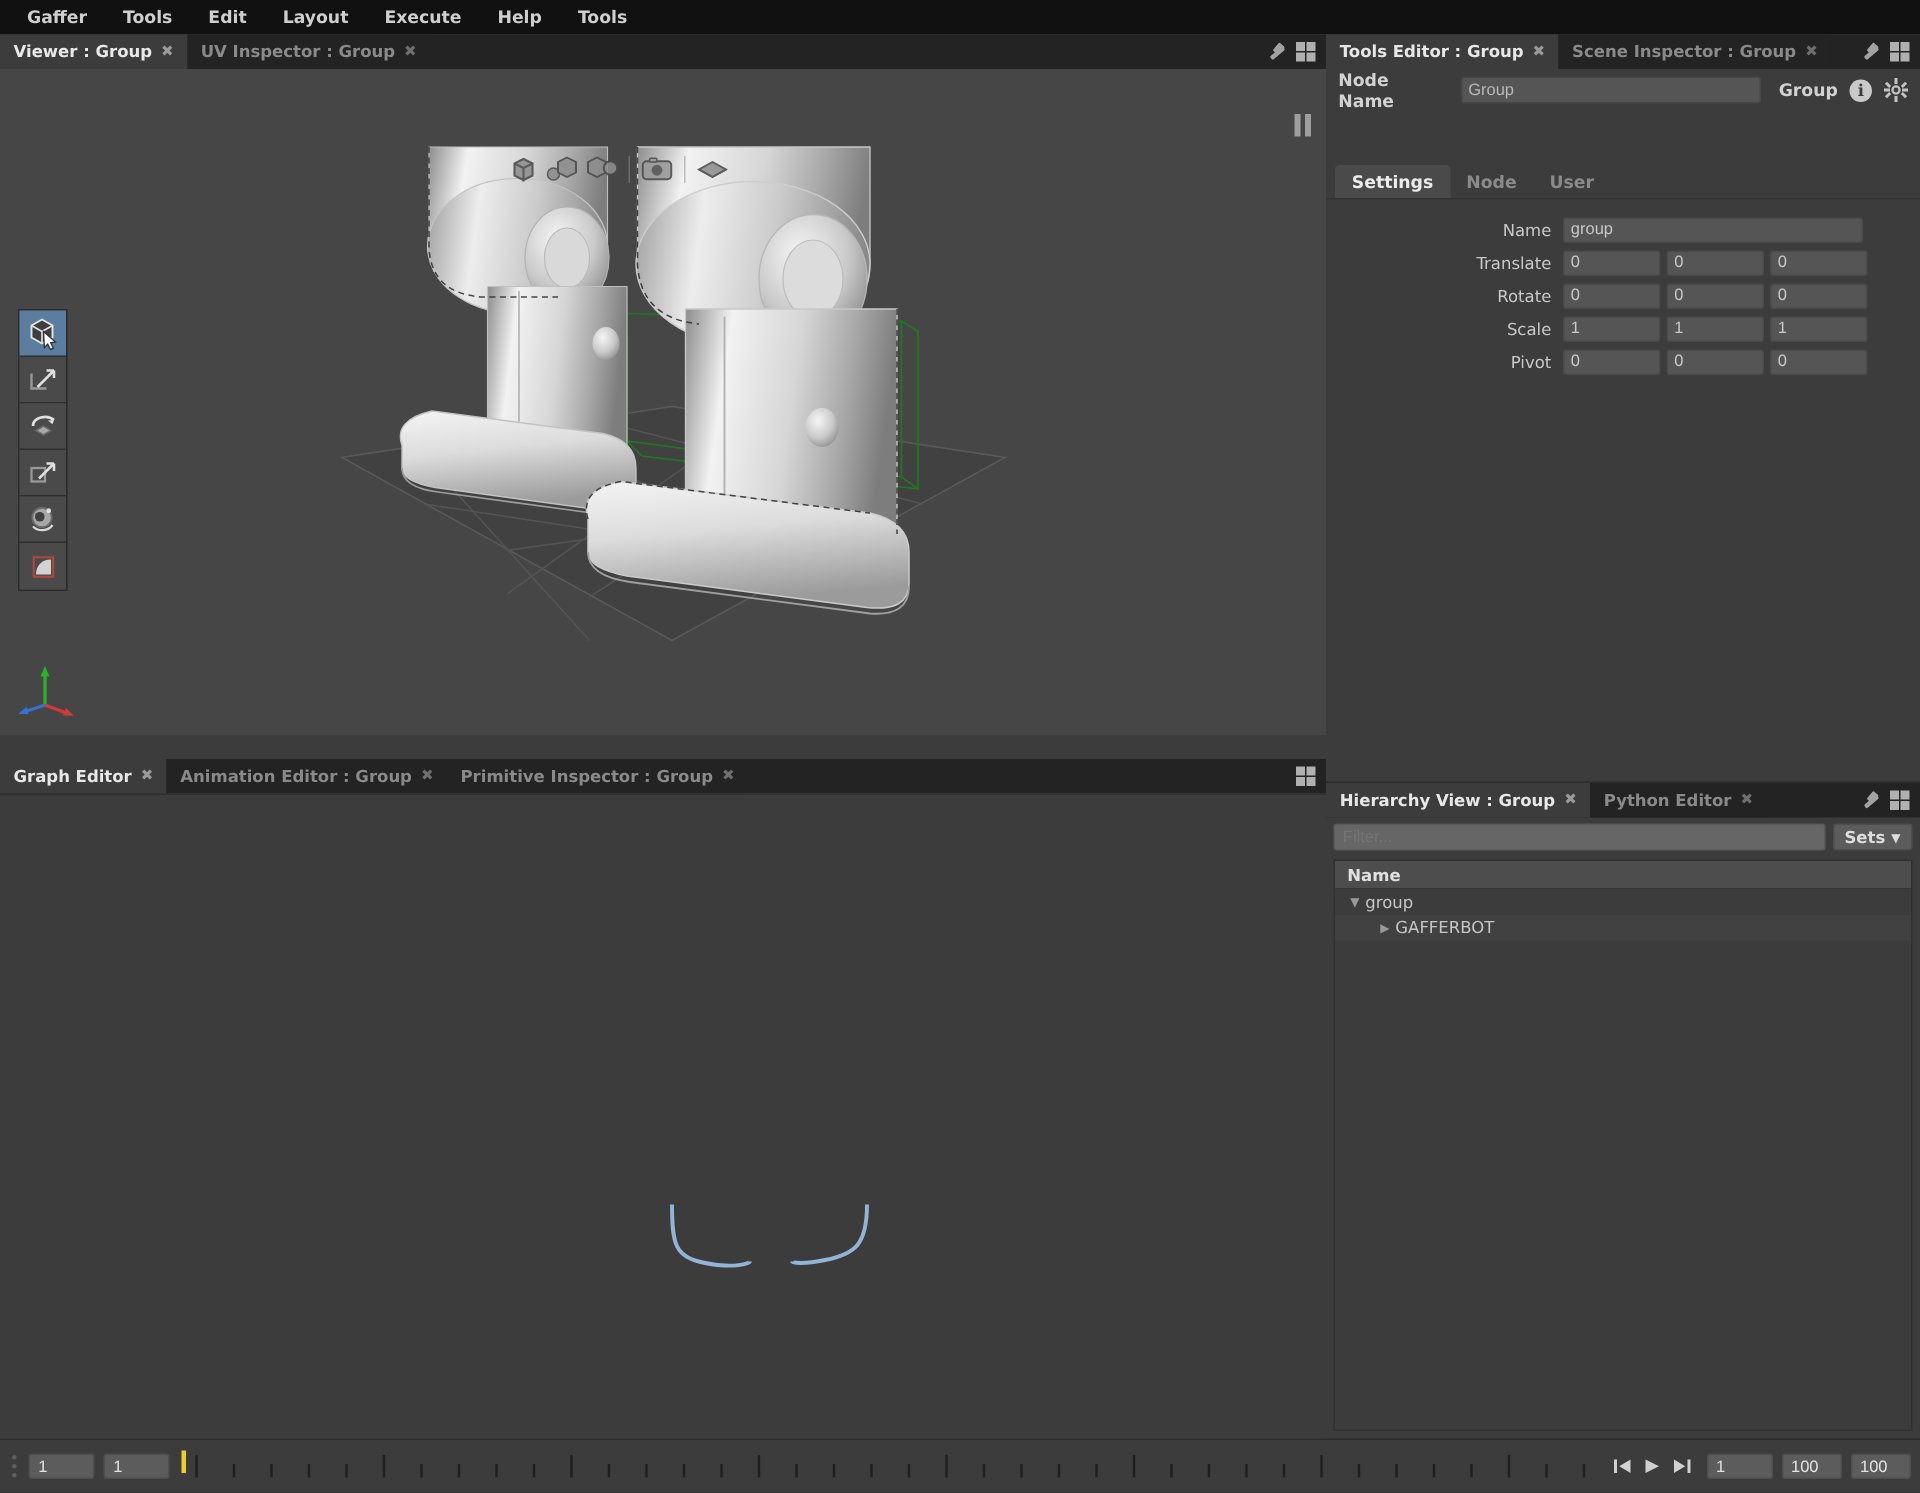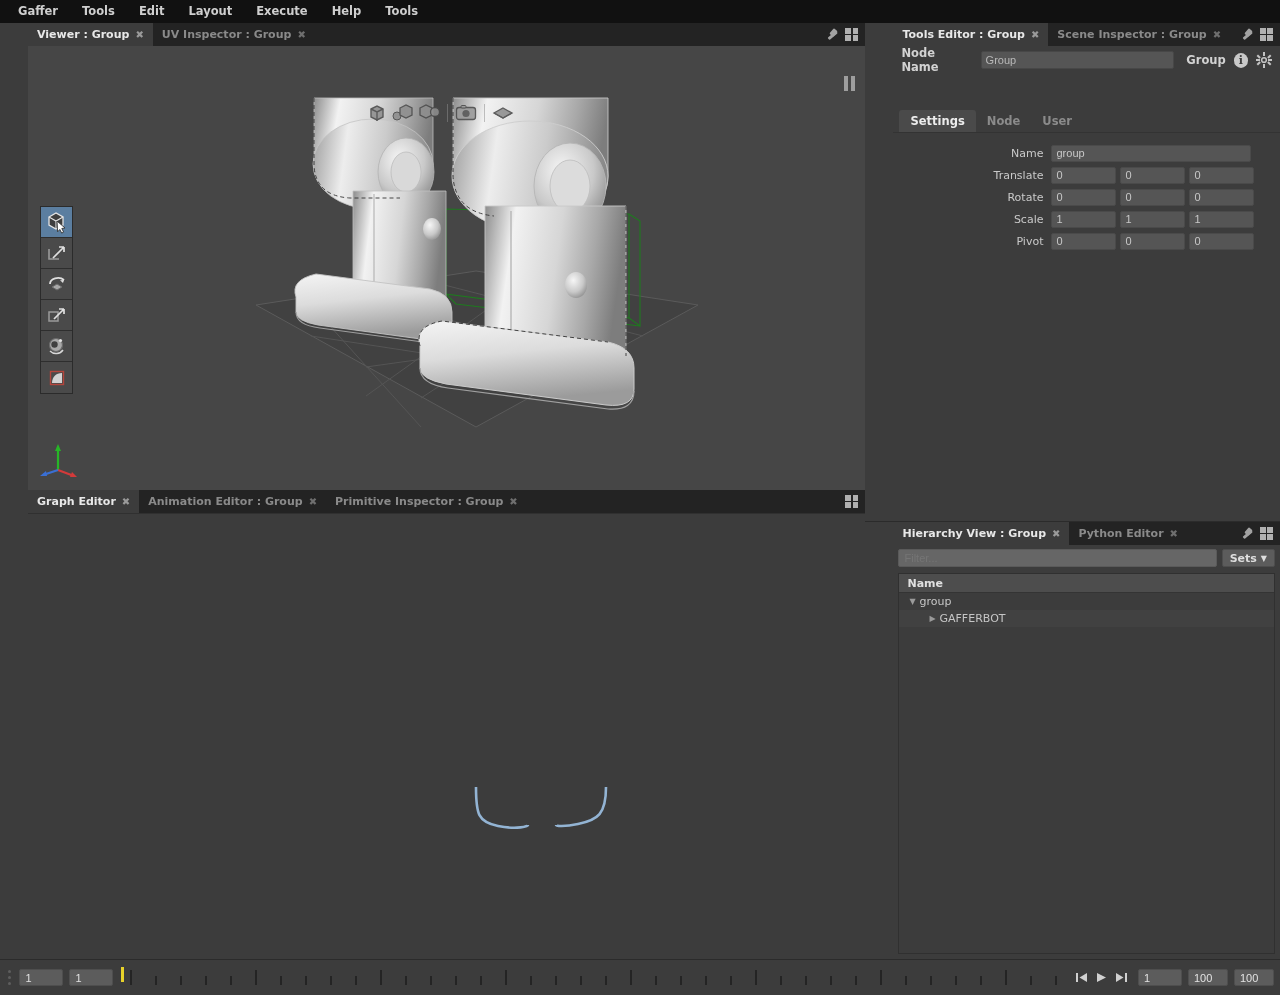--- a/index.html
+++ b/index.html
@@ -16,21 +16,21 @@
   
   .menubar { height: 23px; background: #111111; display: flex; align-items: center; padding-left: 6px; flex: 0 0 auto; text-align: center; }
   .menu-item { padding: 0 12px; height: 23px; line-height: 23px; color: #cfcfcf; font-size: 11.5px; font-weight: bold; cursor: default; }
 
   
   .body-row { flex: 1 1 auto; display: flex; min-height: 0; background: #3c3c3c; }
   .col-left { width: 894px; display: flex; flex-direction: column; min-width: 0; }
   .col-right { flex: 1 1 auto; display: flex; flex-direction: column; min-width: 0; background: #3c3c3c; }
 
   
-  .panel { display: flex; flex-direction: column; min-height: 0; min-width: 0; background: #3c3c3c; padding-left: 28px; }
+  .panel { display: flex; flex-direction: column; min-height: 0; min-width: 0; background: #3c3c3c; }
   .tabbar { height: 23px; background: #232323; display: flex; align-items: stretch; flex: 0 0 auto; position: relative; }
   .tab { display: flex; align-items: center; padding: 0 9px; font-size: 11px; font-weight: bold; color: #8a8a8a; background: #232323; cursor: default; gap: 6px; }
   .tab.active { background: #3c3c3c; color: #e8e8e8; }
   .tab .x { font-size: 10px; color: #6f6f6f; font-weight: bold; }
   .tab.active .x { color: #9a9a9a; }
   .tabbar-right { margin-left: auto; display: flex; align-items: center; gap: 7px; padding-right: 7px; }
 
   .icon-pin { width: 12px; height: 12px; position: relative; opacity: .85; }
   .icon-pin::before { content: ""; position: absolute; left: 1px; top: 5px; width: 11px; height: 2.5px; background: #b9b9b9; transform: rotate(-40deg); border-radius: 1px; }
   .icon-pin::after { content: ""; position: absolute; left: 5px; top: 0px; width: 5px; height: 7px; background: #b9b9b9; transform: rotate(40deg); border-radius: 1px; }
@@ -50,21 +50,21 @@
 
   .tool-col { position: absolute; left: 12px; top: 160px; width: 33px; z-index: 6;
               background: #3a3a3a; border: 1px solid #2b2b2b; display: flex; flex-direction: column; }
   .tool-btn { width: 31px; height: 31px; display: flex; align-items: center; justify-content: center; border-bottom: 1px solid #2e2e2e; background: #4a4a4a; }
   .tool-btn:last-child { border-bottom: none; }
   .tool-btn.active { background: #5b7ea0; }
 
   .axis-gizmo { position: absolute; left: 8px; bottom: 10px; width: 44px; height: 40px; z-index: 5; }
 
   
-  .graph-panel { flex: 1 1 auto; display: flex; flex-direction: column; min-height: 0; }
+  .graph-panel { flex: 1 1 auto; display: flex; flex-direction: column; min-height: 0; margin-top: 16px; }
   .graph-canvas { flex: 1 1 auto; background: #3c3c3c; position: relative; overflow: hidden; border-top: 1px solid #303030; }
 
   
   .ne-panel { flex: 0 0 auto; height: 498px; display: flex; flex-direction: column; background: #3c3c3c; }
   .ne-namerow { height: 28px; display: flex; align-items: center; gap: 8px; padding: 0 8px; flex: 0 0 auto; }
   .ne-namelabel { font-weight: bold; font-size: 11.5px; color: #d2d2d2; }
   .nodename-input { width: 203px; height: 18px; background: #555555; border: 1px solid #474747; color: #b9b9b9;
                     font-size: 11px; padding: 0 4px; line-height: 16px; border-radius: 2px; }
   .ne-type { font-weight: bold; font-size: 11.5px; color: #d2d2d2; margin-left: 4px; }
   .icon-info { width: 15px; height: 15px; border-radius: 50%; background: #c9c9c9; color: #3c3c3c;

